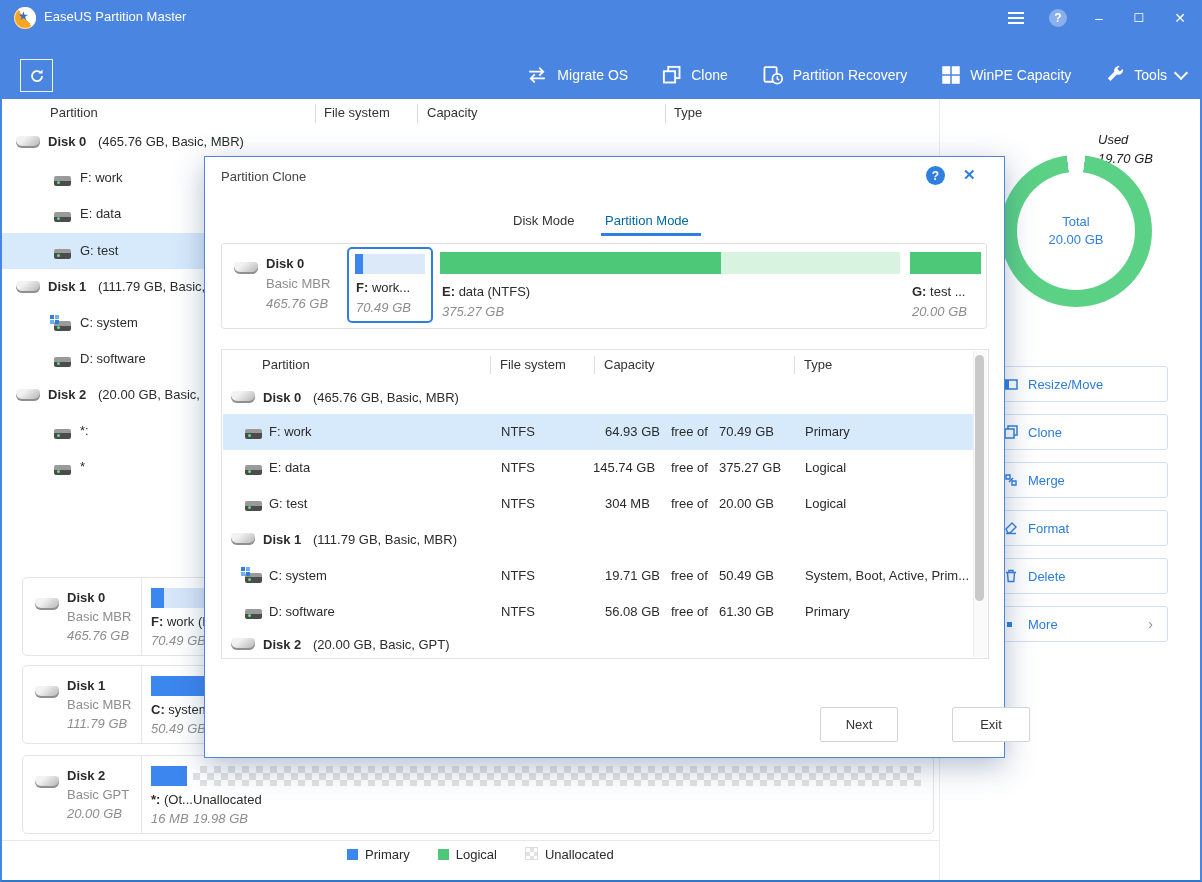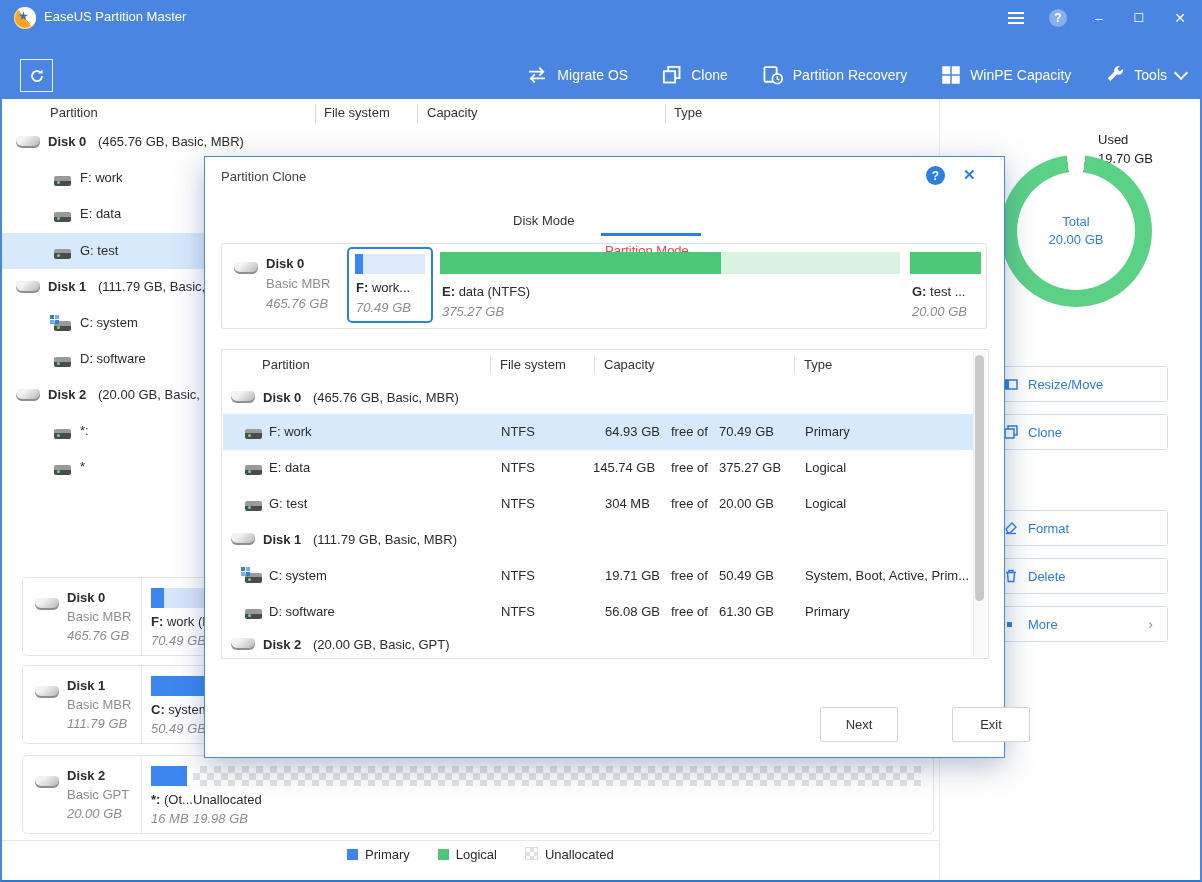--- a/index.html
+++ b/index.html
@@ -60,38 +60,38 @@
   .hdr-div{position:absolute;top:104px;width:1px;height:19px;background:#d9d9d9;}
   .tree-row{position:absolute;left:0;width:937px;height:36px;}
   .rowhl{background:#d7eafc;}
   .rp-divider{position:absolute;left:937px;top:99px;bottom:0;width:1px;background:#ececec;}
 
   
   .donut{position:absolute;left:998px;top:155px;width:152px;height:152px;border-radius:50%;
     background:conic-gradient(from -7deg,#ffffff 0 14deg,#5bd186 14deg 360deg);}
   .donut:before{content:"";position:absolute;inset:17px;border-radius:50%;background:#fff;}
   .donut-center{position:absolute;inset:0;display:flex;flex-direction:column;align-items:center;justify-content:center;color:#2f7fe0;line-height:18px;}
-  .used-lbl{position:absolute;left:1096px;top:130px;line-height:19px;color:#1d1d1d;}
+  .used-lbl{position:absolute;left:1096px;top:130px;line-height:19px;color:#1d1d1d;font-style:italic;}
   .act-btn{position:absolute;left:988px;width:176px;height:34px;background:#fff;border:1px solid #d3e0f0;border-radius:3px;
     display:flex;align-items:center;color:#2b7cd9;}
   .act-ic{margin:0 10px 0 13px;display:flex;}
   .act-chev{position:absolute;right:14px;color:#8d8d8d;font-size:14px;}
 
   
   .card{position:absolute;left:20px;width:910px;height:77px;background:#fff;border:1px solid #e4e4e4;border-radius:5px;}
   .card-div{position:absolute;left:118px;top:0;bottom:0;width:1px;background:#e7e7e7;}
   .legend-sep{position:absolute;left:0;top:840px;width:937px;height:1px;background:#e8e8e8;}
   .legend{position:absolute;left:345px;top:847px;display:flex;gap:28px;align-items:center;}
   .sw{width:11px;height:11px;display:inline-block;margin-right:7px;vertical-align:-1px;}
 
   
   .dialog{position:absolute;left:202px;top:156px;width:799px;height:600px;background:#fff;
     border:1px solid #4f86d2;box-shadow:0 8px 28px rgba(40,70,120,.35);z-index:10;}
   .dlg-tab{position:absolute;top:56px;color:#333;}
-  .dlg-tab.active{color:#ef4444;margin-top:30px;}
+  .dlg-tab.active{color:#0369a1;}
   .tab-underline{position:absolute;left:396px;top:76px;width:100px;height:3px;background:#2f7fe0;}
   .strip{position:absolute;left:16px;top:86px;width:764px;height:84px;border:1px solid #e0e0e0;border-radius:3px;}
   .seg-sel{position:absolute;left:125px;top:3px;width:86px;height:76px;border:2px solid #2f7fe0;border-radius:5px;box-sizing:border-box;background:#fff;}
   .bar{position:absolute;height:22px;}
   .dlg-table{position:absolute;left:16px;top:192px;width:768px;height:310px;border:1px solid #e3e3e3;box-sizing:border-box;}
   .dt-hdr{position:absolute;top:7px;color:#333;}
   .dt-div{position:absolute;top:6px;width:1px;height:18px;background:#dedede;}
   .trow{position:absolute;left:1px;right:14px;height:36px;}
   .cell{position:absolute;top:10px;}
   .sb-track{position:absolute;right:1px;top:1px;width:13px;height:306px;background:#fafafa;border-left:1px solid #eee;}
@@ -241,20 +241,29 @@
   </div>
   <div class="act-btn" style="top:414px">
     <span class="act-ic">
         <svg width="14" height="14" viewBox="0 0 14 14">
           <rect x="4" y="1" width="9" height="9" stroke="#2f7fe0" stroke-width="1.5" fill="none"></rect>
           <rect x="1" y="4" width="9" height="9" stroke="#2f7fe0" stroke-width="1.5" fill="#fff"></rect>
         </svg>
       </span>
     <span>Clone</span>
   </div>
+  <div class="act-btn" style="top:462px">
+    <span class="act-ic">
+        <svg width="14" height="14" viewBox="0 0 14 14">
+          <path d="M2 2h4v4H2zM8 8h4v4H8z" stroke="#2f7fe0" stroke-width="1.4" fill="none"></path>
+          <path d="M5 9l4-4" stroke="#2f7fe0" stroke-width="1.4"></path>
+        </svg>
+      </span>
+    <span>Merge</span>
+  </div>
   <div class="act-btn" style="top:510px">
     <span class="act-ic">
         <svg width="14" height="14" viewBox="0 0 14 14">
           <path d="M2 8l6-6 4 4-6 6H4z" stroke="#2f7fe0" stroke-width="1.4" fill="none"></path>
           <path d="M2 12.5h10" stroke="#2f7fe0" stroke-width="1.4"></path>
         </svg>
       </span>
     <span>Format</span>
   </div>
   <div class="act-btn" style="top:606px">

